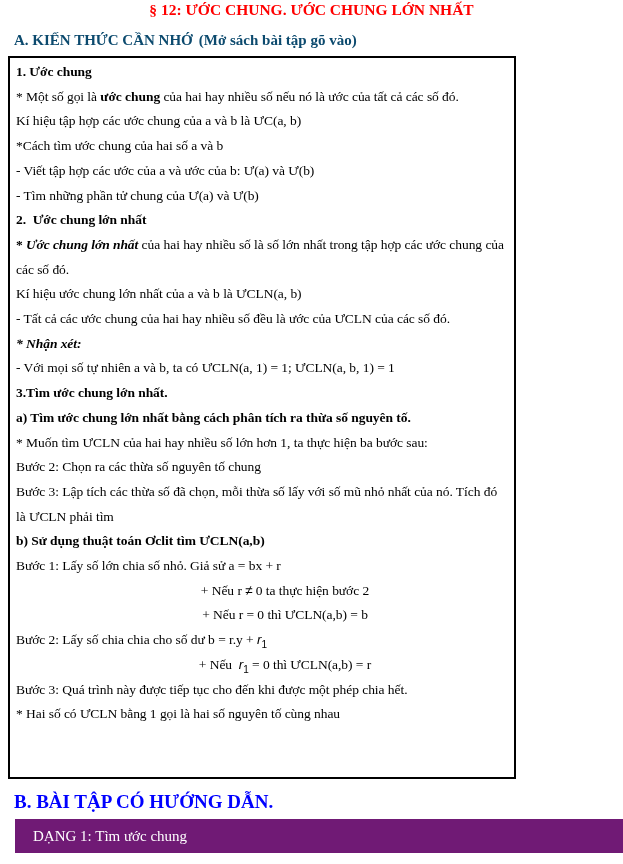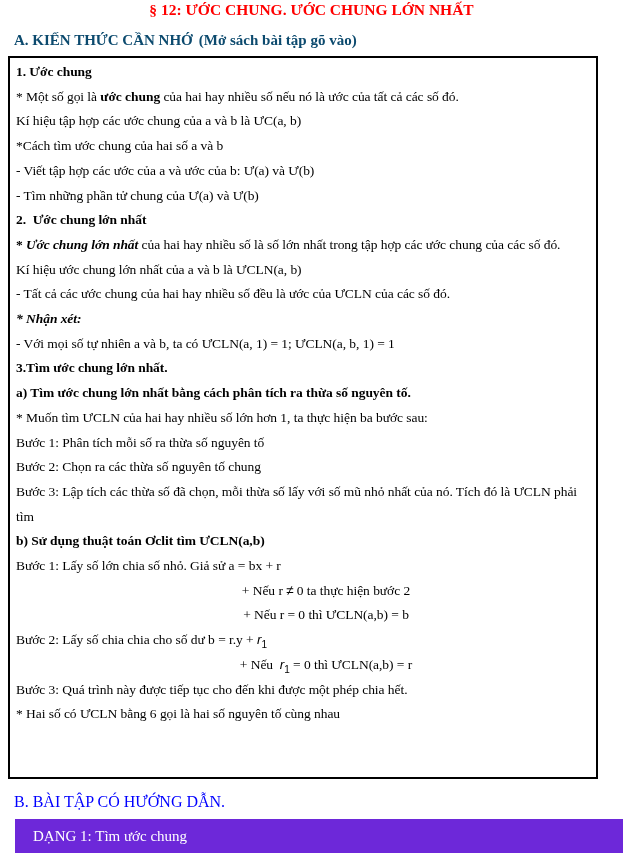--- a/index.html
+++ b/index.html
@@ -15,41 +15,41 @@
   .heading-a {
     margin: 11px 0 0 14px;
     font-size: 15px;
     font-weight: bold;
     line-height: 20px;
   }
   .heading-a .note { margin-left: 6px; }
 
   .kbox {
     margin: 6px 0 0 8px;
-    width: 590px;
+    width: 508px;
     height: 723px;
     border: 2px solid #000;
     padding: 2px 6px 0 6px;
     overflow: hidden;
   }
   .kb-line {
     font-size: 13.5px;
     line-height: 24.7px;
     white-space: pre-wrap;
     letter-spacing: -0.05px;
   }
   .kb-line.indent { padding-left: 46px; text-align: center; }
   .kb-line.eq { padding-left: 3px; }
   .sans { font-family: "Liberation Sans", sans-serif; }
   .kb-line sub { font-size: 10px; line-height: 0; }
 
   .heading-b {
     margin: 13px 0 4px 14px;
-    font-size: 16px;
-    font-weight: normal;
+    font-size: 19px;
+    font-weight: bold;
     line-height: 20px;
   }
   .banner {
     margin: 7px 0 0 15px;
     width: 608px;
     height: 34px;
     display: flex;
     align-items: center;
     padding-left: 18px;
     font-size: 15px;
@@ -73,30 +73,29 @@
     <div class="kb-line"><span>- Tìm những phần tử chung của Ư(a) và Ư(b)</span></div>
     <div class="kb-line"><span style="font-weight: bold;">2.  Ước chung lớn nhất</span></div>
     <div class="kb-line"><span style="font-weight: bold;">* </span><span style="font-weight: bold; font-style: italic; font-family: Liberation Serif, serif;">Ước chung lớn nhất</span><span> của hai hay nhiều số là số lớn nhất trong tập hợp các ước chung của các số đó.</span></div>
     <div class="kb-line"><span>Kí hiệu ước chung lớn nhất của a và b là ƯCLN(a, b)</span></div>
     <div class="kb-line"><span>- Tất cả các ước chung của hai hay nhiều số đều là ước của ƯCLN của các số đó.</span></div>
     <div class="kb-line"><span style="font-weight: bold; font-style: italic;">* Nhận xét:</span></div>
     <div class="kb-line"><span>- Với mọi số tự nhiên a và b, ta có ƯCLN(a, 1) = 1; ƯCLN(a, b, 1) = 1</span></div>
     <div class="kb-line"><span style="font-weight: bold;">3.Tìm ước chung lớn nhất.</span></div>
     <div class="kb-line"><span style="font-weight: bold;">a) Tìm ước chung lớn nhất bằng cách phân tích ra thừa số nguyên tố.</span></div>
     <div class="kb-line"><span>* Muốn tìm ƯCLN của hai hay nhiều số lớn hơn 1, ta thực hiện ba bước sau:</span></div>
-    <div class="kb-line"><span>Bước 1: Phân tích mỗi số ra thừa số nguyên tố</span></div>
     <div class="kb-line"><span>Bước 2: Chọn ra các thừa số nguyên tố chung</span></div>
     <div class="kb-line"><span>Bước 3: Lập tích các thừa số đã chọn, mỗi thừa số lấy với số mũ nhỏ nhất của nó. Tích đó là ƯCLN phải tìm</span></div>
     <div class="kb-line"><span style="font-weight: bold;">b) Sử dụng thuật toán Ơclit tìm ƯCLN(a,b)</span></div>
     <div class="kb-line"><span>Bước 1: Lấy số lớn chia số nhỏ. Giả sử a = bx + r</span></div>
     <div class="kb-line indent"><span>+ Nếu r </span><span class="sans">≠</span><span> 0 ta thực hiện bước 2</span></div>
     <div class="kb-line indent"><span>+ Nếu r = 0 thì ƯCLN(a,b) = b</span></div>
     <div class="kb-line"><span>Bước 2: Lấy số chia chia cho số dư b = r.y + </span><span class="sans" style="font-style: italic;">r</span><sub class="sans">1</sub></div>
     <div class="kb-line indent"><span>+ Nếu  </span><span class="sans" style="font-style: italic;">r</span><sub class="sans">1</sub><span> = 0 thì ƯCLN(a,b) = r</span></div>
     <div class="kb-line"><span>Bước 3: Quá trình này được tiếp tục cho đến khi được một phép chia hết.</span></div>
-    <div class="kb-line"><span>* Hai số có ƯCLN bằng 6 gọi là hai số nguyên tố cùng nhau</span></div>
+    <div class="kb-line"><span>* Hai số có ƯCLN bằng 1 gọi là hai số nguyên tố cùng nhau</span></div>
   </div>
 
 <div class="heading-b" style="color: rgb(0, 0, 255);">B. BÀI TẬP CÓ HƯỚNG DẪN.</div>
 
-<div class="banner" style="background: #6d28d9; color: rgb(255, 255, 255);">
+<div class="banner" style="background: #701a75; color: rgb(255, 255, 255);">
   <span>DẠNG 1: Tìm ước chung</span>
 </div>
 
 </body></html>

